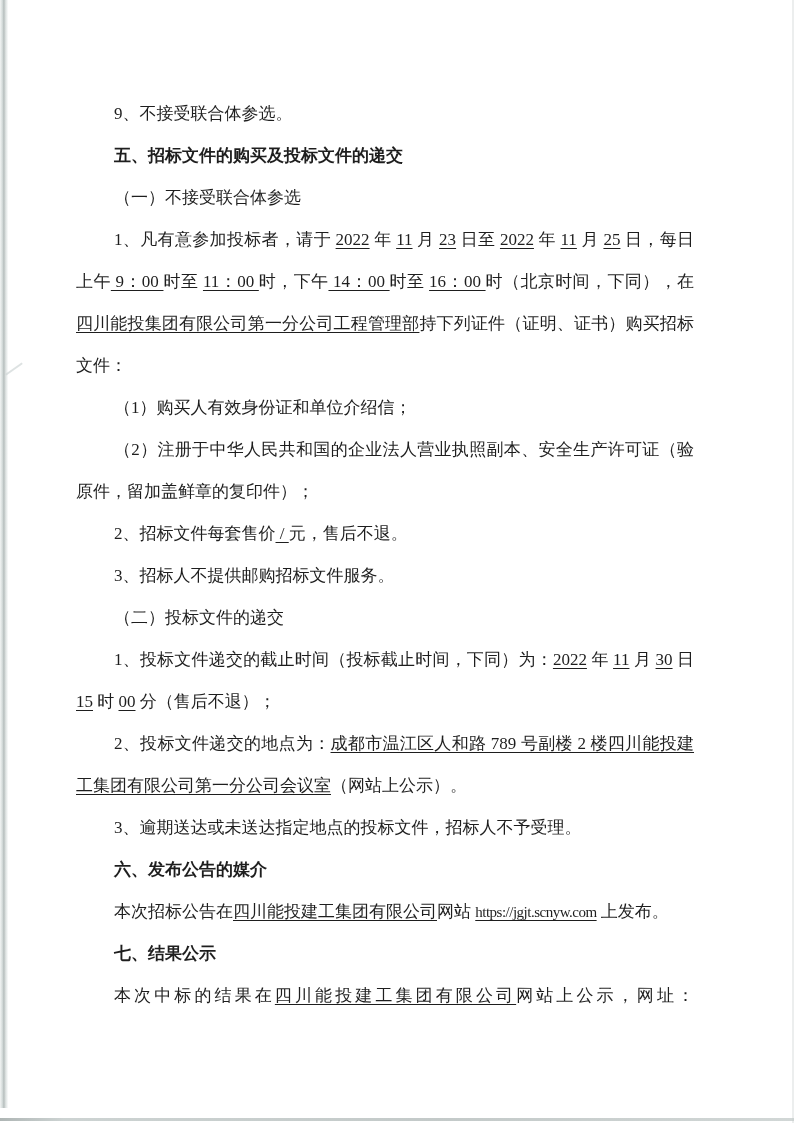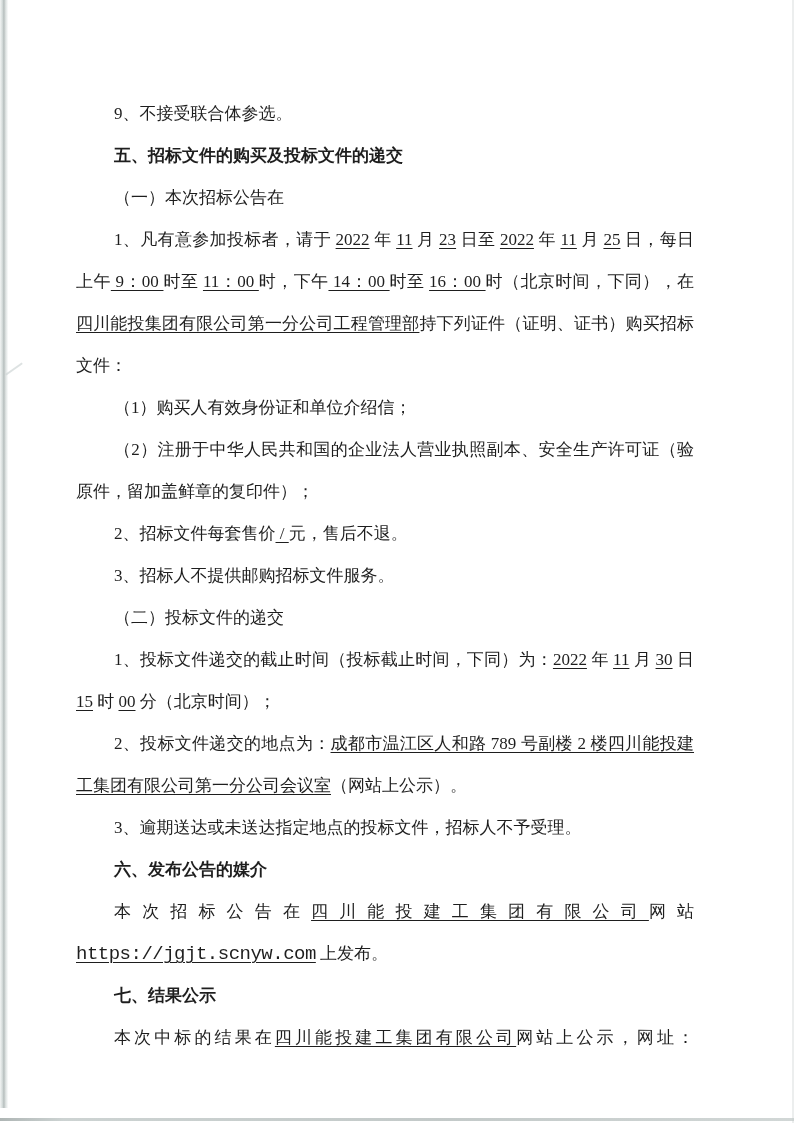--- a/index.html
+++ b/index.html
@@ -37,22 +37,22 @@
   .para.spread {
     text-align-last: justify;
   }
   .run { white-space: pre-wrap; }
   .run.u {
     text-decoration: underline;
     text-decoration-thickness: 1px;
     text-underline-offset: 3px;
   }
   .run.mono {
-    font-family: Liberation Mono, monospace;
-    font-size: 19px;
+    font-family: Liberation Serif, serif;
+    font-size: 15px;
     letter-spacing: -0.5px;
     white-space: nowrap;
   }
   
   .scan-edge-left {
     position: absolute;
     left: 0;
     top: 0;
     width: 8px;
     height: 1108px;
@@ -93,28 +93,28 @@
 <body>
 
 <div class="page">
   <div class="scan-edge-left"></div>
   <div class="scan-smudge"></div>
   <div class="scan-edge-right"></div>
   <div class="scan-edge-bottom"></div>
   <div class="content">
       <p class="para"><span class="run">9、不接受联合体参选。</span></p>
       <p class="para heading"><span class="run">五、招标文件的购买及投标文件的递交</span></p>
-      <p class="para"><span class="run">（一）本次招标公告在</span></p>
+      <p class="para"><span class="run">（一）不接受联合体参选</span></p>
       <p class="para"><span class="run">1、凡有意参加投标者，请于 </span><span class="run u">2022</span><span class="run"> 年 </span><span class="run u">11</span><span class="run"> 月 </span><span class="run u">23</span><span class="run"> 日至 </span><span class="run u">2022</span><span class="run"> 年 </span><span class="run u">11</span><span class="run"> 月 </span><span class="run u">25</span><span class="run"> 日，每日上午</span><span class="run u"> 9：00 </span><span class="run">时至 </span><span class="run u">11：00 </span><span class="run">时，下午</span><span class="run u"> 14：00 </span><span class="run">时至 </span><span class="run u">16：00 </span><span class="run">时（北京时间，下同），在</span><span class="run u">四川能投集团有限公司第一分公司工程管理部</span><span class="run">持下列证件（证明、证书）购买招标文件：</span></p>
       <p class="para"><span class="run">（1）购买人有效身份证和单位介绍信；</span></p>
       <p class="para"><span class="run">（2）注册于中华人民共和国的企业法人营业执照副本、安全生产许可证（验原件，留加盖鲜章的复印件）；</span></p>
       <p class="para"><span class="run">2、招标文件每套售价</span><span class="run u"> / </span><span class="run">元，售后不退。</span></p>
       <p class="para"><span class="run">3、招标人不提供邮购招标文件服务。</span></p>
       <p class="para"><span class="run">（二）投标文件的递交</span></p>
-      <p class="para"><span class="run">1、投标文件递交的截止时间（投标截止时间，下同）为：</span><span class="run u">2022</span><span class="run"> 年 </span><span class="run u">11</span><span class="run"> 月 </span><span class="run u">30</span><span class="run"> 日 </span><span class="run u">15</span><span class="run"> 时 </span><span class="run u">00</span><span class="run"> 分（北京时间）；</span></p>
+      <p class="para"><span class="run">1、投标文件递交的截止时间（投标截止时间，下同）为：</span><span class="run u">2022</span><span class="run"> 年 </span><span class="run u">11</span><span class="run"> 月 </span><span class="run u">30</span><span class="run"> 日 </span><span class="run u">15</span><span class="run"> 时 </span><span class="run u">00</span><span class="run"> 分（售后不退）；</span></p>
       <p class="para"><span class="run">2、投标文件递交的地点为：</span><span class="run u">成都市温江区人和路 789 号副楼 2 楼四川能投建工集团有限公司第一分公司会议室</span><span class="run">（网站上公示）。</span></p>
       <p class="para"><span class="run">3、逾期送达或未送达指定地点的投标文件，招标人不予受理。</span></p>
       <p class="para heading"><span class="run">六、发布公告的媒介</span></p>
       <p class="para"><span class="run">本次招标公告在</span><span class="run u">四川能投建工集团有限公司</span><span class="run">网站 </span><span class="run u mono">https://jgjt.scnyw.com</span><span class="run"> 上发布。</span></p>
       <p class="para heading"><span class="run">七、结果公示</span></p>
       <p class="para spread"><span class="run">本次中标的结果在</span><span class="run u">四川能投建工集团有限公司</span><span class="run">网站上公示，网址：</span></p>
     </div>
 </div>
 
 </body></html>

